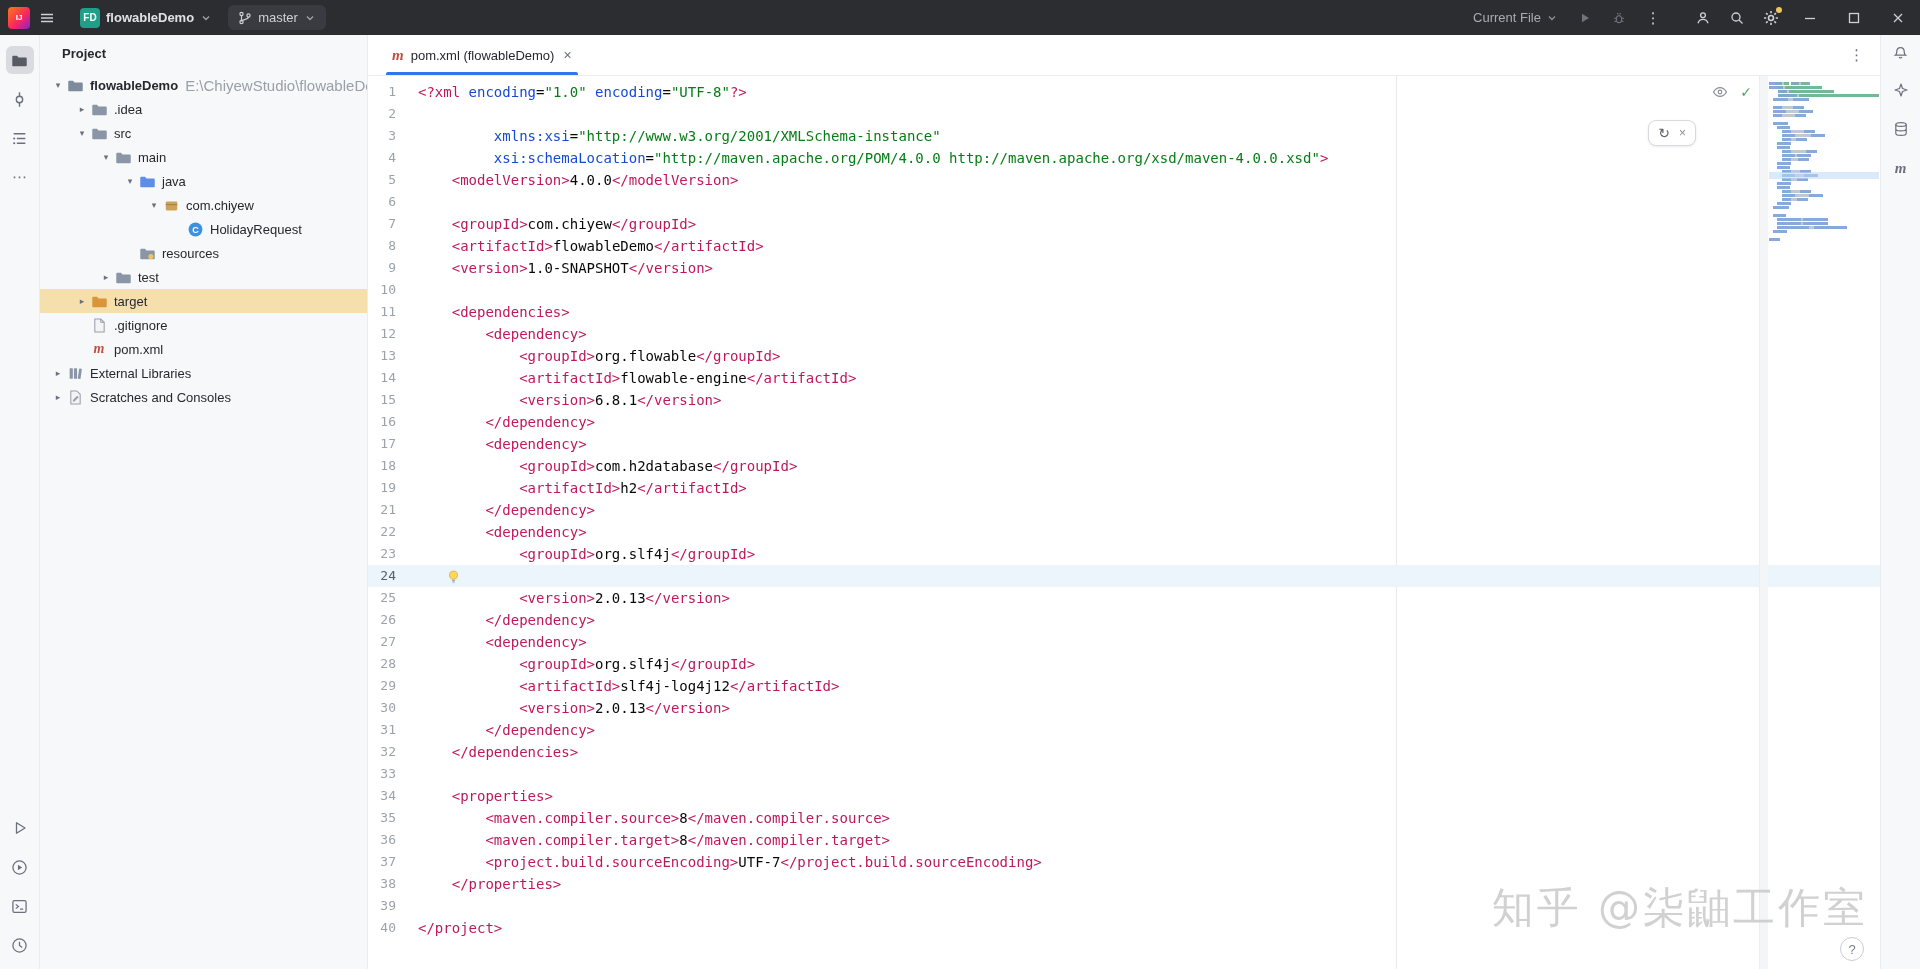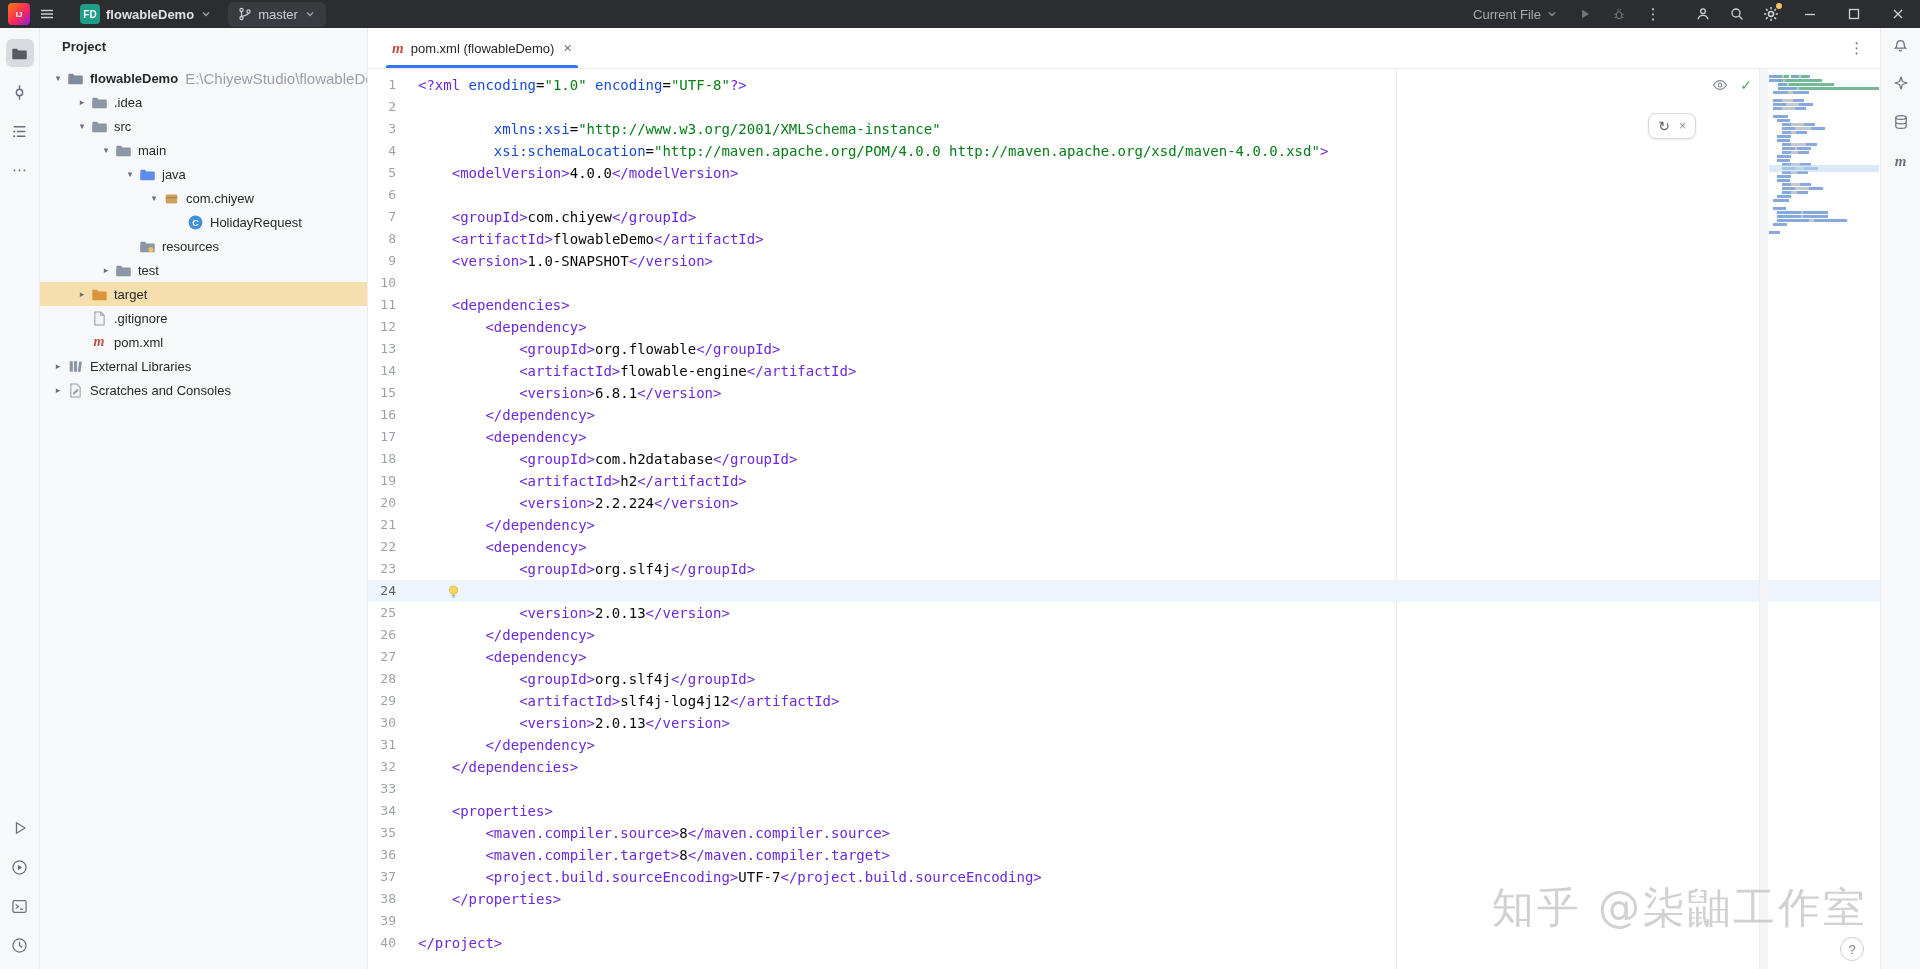--- a/index.html
+++ b/index.html
@@ -1,21 +1,21 @@
 <!DOCTYPE html>
 <html><head>
 <meta charset="utf-8">
 <style>
   * { margin:0; padding:0; box-sizing:border-box; }
   html,body { width:1920px; height:969px; overflow:hidden; background:#fff;
               font-family:"Liberation Sans", sans-serif; font-size:13px; }
   .app { width:1920px; height:969px; display:flex; flex-direction:column; }
 
   
-  .titlebar { height:28px; background:#2B2D30; display:flex; align-items:center; color:#DFE1E5; flex:none; }
+  .titlebar { height:35px; background:#2B2D30; display:flex; align-items:center; color:#DFE1E5; flex:none; }
   .tb-left { display:flex; align-items:center; padding-left:8px; }
   .app-logo { width:22px; height:22px; border-radius:4px; display:flex; align-items:center; justify-content:center;
               background:linear-gradient(135deg,#FE7A12 0%,#F72A5B 55%,#8C1FD9 100%);
               color:#fff; font-size:8px; font-weight:700; }
   .tb-btn { width:34px; height:40px; display:flex; align-items:center; justify-content:center; }
   .project-widget { display:flex; align-items:center; gap:6px; margin-left:8px; padding:4px 8px; border-radius:6px; }
   .proj-badge { width:20px; height:20px; border-radius:4px; background:#1F9E89; color:#fff; font-size:10px; font-weight:700;
                 display:flex; align-items:center; justify-content:center; }
   .proj-name { font-weight:600; }
   .branch-widget { display:flex; align-items:center; gap:6px; margin-left:8px; padding:5px 10px; border-radius:6px;
@@ -62,21 +62,21 @@
   .tab-close { color:#6C707E; font-size:14px; margin-left:2px; }
   .tab-kebab { margin-left:auto; margin-right:16px; color:#6C707E; font-size:15px; }
 
   .editor-body { flex:1; position:relative; font-family:"DejaVu Sans Mono", monospace; font-size:14px; overflow:hidden; }
   .lines { position:absolute; inset:0; padding-top:5px; }
   .line { display:flex; height:22px; line-height:22px; position:relative; }
   .ln { width:50px; text-align:right; padding-right:22px; color:#9DA2AA; font-size:13px; flex:none; }
   .caret-line { background:#EDF5FC; }
   .caret-line .ln { color:#5A5E66; }
   .code { white-space:pre; }
-  .c-tag { color:#6d28d9;text-align:right; }
+  .c-tag { color:#be185d;text-align:right; }
   .c-attr { color:#174AD4; }
   .c-str { color:#067D17; }
   .c-txt { color:#080808; }
   .sel { background:#A6D7D4; }
   .bulb { position:absolute; left:78px; top:3px; }
 
   .margin-guide { position:absolute; top:0; bottom:0; left:1028px; width:1px; background:#E9EAEC; }
   .scroll-track { position:absolute; top:0; bottom:0; right:112px; width:9px; background:#F4F5F7; border-left:1px solid #EDEEF0; }
   .minimap { position:absolute; top:6px; right:1px; width:110px; overflow:hidden; }
   .mm-row { height:4px; display:flex; }
@@ -484,24 +484,20 @@
             </div>
             <div class="line">
               <span class="ln">18</span>
               <span class="code"><span class="c-txt">            </span><span class="c-tag">&lt;groupId&gt;</span><span class="c-txt">com.h2database</span><span class="c-tag">&lt;/groupId&gt;</span></span>
             </div>
             <div class="line">
               <span class="ln">19</span>
               <span class="code"><span class="c-txt">            </span><span class="c-tag">&lt;artifactId&gt;</span><span class="c-txt">h2</span><span class="c-tag">&lt;/artifactId&gt;</span></span>
             </div>
             <div class="line">
-              <span class="ln">20</span>
-              <span class="code"><span class="c-txt">            </span><span class="c-tag">&lt;version&gt;</span><span class="c-txt">2.2.224</span><span class="c-tag">&lt;/version&gt;</span></span>
-            </div>
-            <div class="line">
               <span class="ln">21</span>
               <span class="code"><span class="c-txt">        </span><span class="c-tag">&lt;/dependency&gt;</span></span>
             </div>
             <div class="line">
               <span class="ln">22</span>
               <span class="code"><span class="c-txt">        </span><span class="c-tag">&lt;dependency&gt;</span></span>
             </div>
             <div class="line">
               <span class="ln">23</span>
               <span class="code"><span class="c-txt">            </span><span class="c-tag">&lt;groupId&gt;</span><span class="c-txt">org.slf4j</span><span class="c-tag">&lt;/groupId&gt;</span></span>

